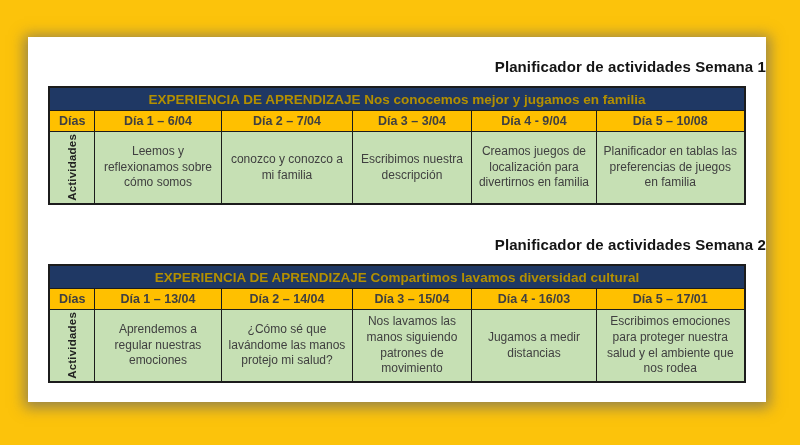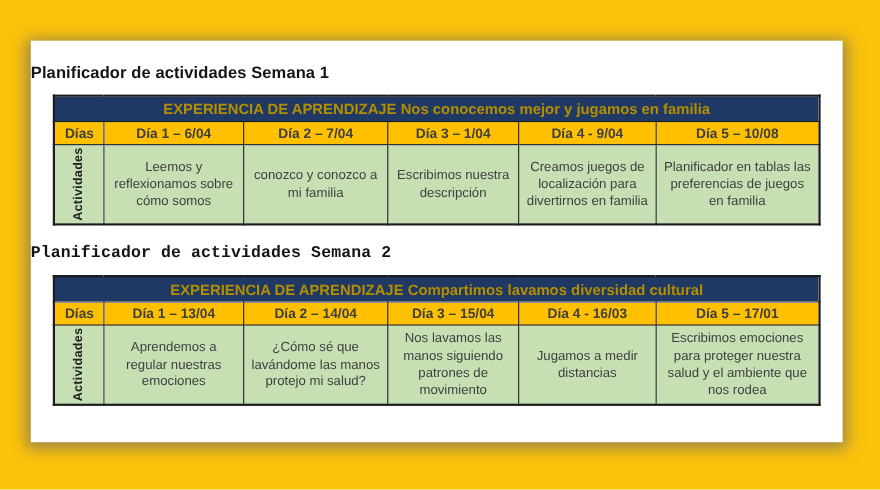--- a/index.html
+++ b/index.html
@@ -13,27 +13,27 @@
   .card {
     position: absolute;
     left: 28px; top: 37px;
     width: 738px; height: 365px;
     background: #FFFFFF;
     box-shadow: 0 2px 13px 4px rgba(92, 96, 110, 0.62);
   }
   .title {
     margin: 0;
     padding-top: 21px;
-    text-align: left;
+    text-align: right;
     font-size: 15px;
     font-weight: 700;
     color: #141414;
     letter-spacing: 0.1px;
   }
-  .week-2 .title { padding-top: 17px; font-family: Liberation Mono, monospace; }
+  .week-2 .title { padding-top: 31px; }
   table.planner {
     width: 695px;
     margin: 11px auto 0;
     border-collapse: collapse;
     table-layout: fixed;
     border: 2px solid #1C1C1C;
   }
   table.planner td {
     border: 1px solid #1C1C1C;
     text-align: center;
@@ -95,21 +95,21 @@
           <col style="width:148px">
       </colgroup>
       <tbody>
         <tr class="exp-row">
           <td colspan="6">EXPERIENCIA DE APRENDIZAJE Nos conocemos mejor y jugamos en familia</td>
         </tr>
         <tr class="day-row">
           <td>Días</td>
           <td>Día 1 – 6/04</td>
           <td>Día 2 – 7/04</td>
-          <td>Día 3 – 1/04</td>
+          <td>Día 3 – 3/04</td>
           <td>Día 4 - 9/04</td>
           <td>Día 5 – 10/08</td>
         </tr>
         <tr class="act-row">
           <td class="act-label-cell">
             <div class="rot">Actividades</div>
           </td>
           <td>Leemos y reflexionamos sobre cómo somos</td>
           <td>conozco y conozco a mi familia</td>
           <td>Escribimos nuestra descripción</td>

